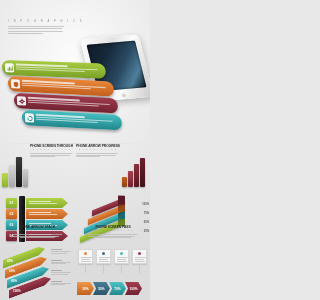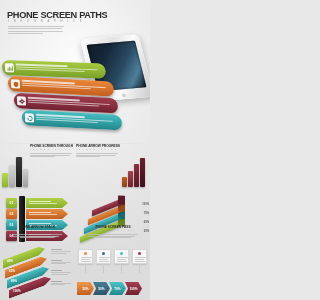--- a/index.html
+++ b/index.html
@@ -211,21 +211,20 @@
   }
   .chev.first { clip-path: polygon(0 0, 78% 0, 100% 50%, 78% 100%, 0 100%); }
 </style>
 </head>
 <body>
 
 <div class="sheet">
 
   <div class="hero">
 
-    <div class="ttl hero-title">PHONE SCREEN PATHS</div>
     <div class="sub hero-sub">I N F O G R A P H I C S</div>
 
     <div class="hero-copy">
       <div class="lorem-line" style="width:100%"></div>
       <div class="lorem-line" style="width:96%"></div>
       <div class="lorem-line" style="width:99%"></div>
       <div class="lorem-line" style="width:62%"></div>
     </div>
 
     <div class="phone">

